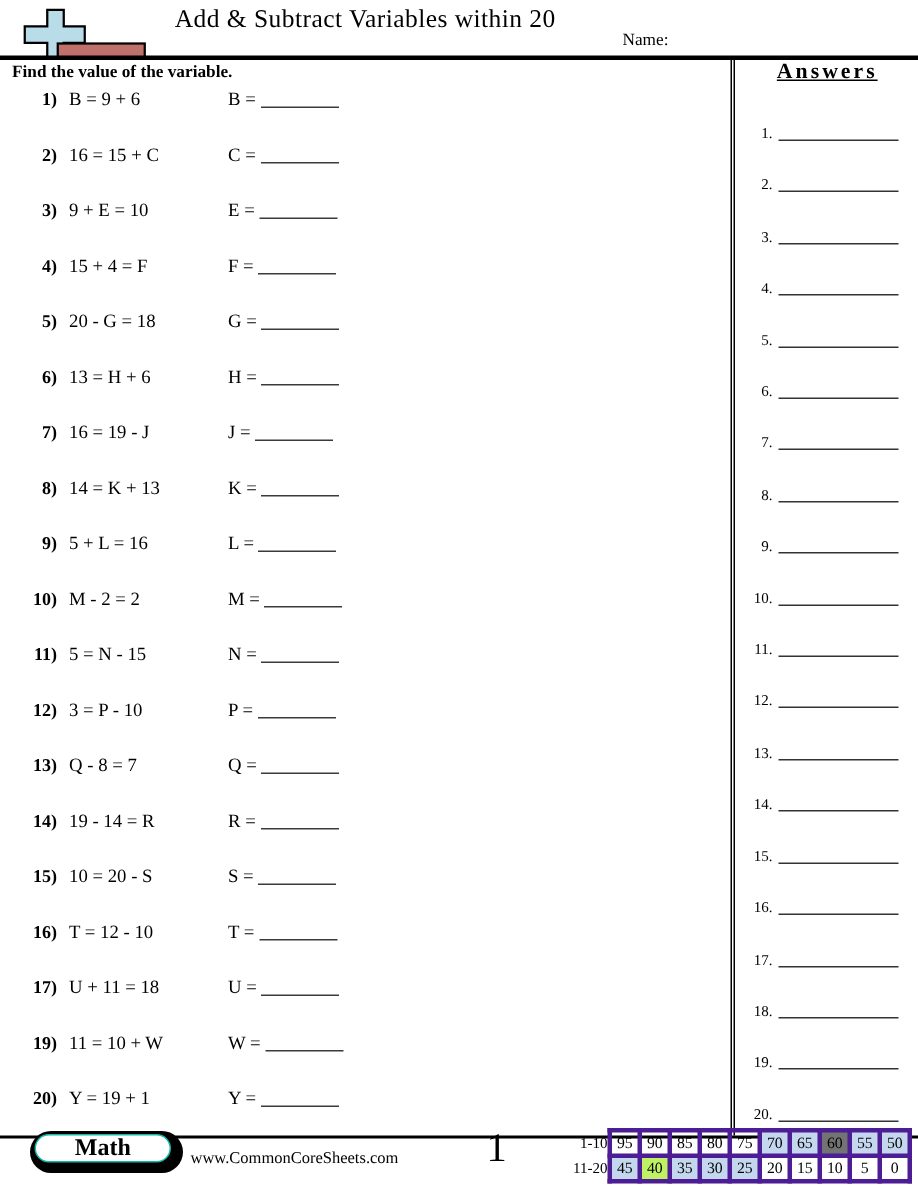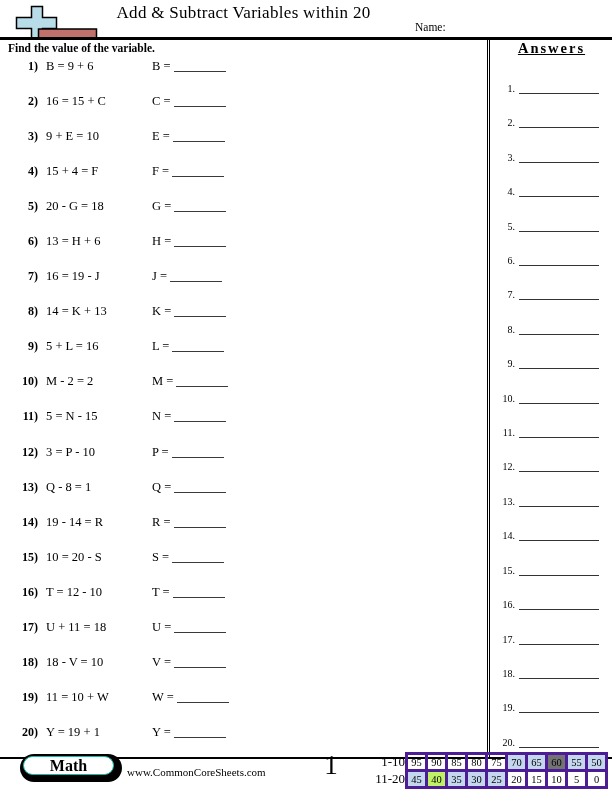--- a/index.html
+++ b/index.html
@@ -56,21 +56,21 @@
   .math-badge-inner {
     position:absolute; left:3px; top:2px; right:8px; bottom:7px;
     background:#fff; border:1px solid #14b8a6; border-radius:10px;
     text-align:center; font-weight:bold; font-size:16px; line-height:17px;
   }
   .website { position:absolute; left:127px; top:766px; font-size:11px;font-family:Liberation Serif, serif; }
   .page-num { position:absolute; left:300px; top:750px; width:62px;
               text-align:center; font-size:27px; font-weight:normal; }
   .grade-table { position:absolute; right:4px; top:752px; border-collapse:collapse; }
   .grade-table td { padding:0; }
-  .gt-label { border:none; padding-right:4px; font-size:13px; text-align:right;
+  .gt-label { border:none; padding-right:4px; font-size:10px; text-align:right;
               white-space:nowrap; }
   .gt-cell  { border:3px solid #4c1d95; width:17px; height:14px; text-align:center;
               font-size:10.5px; }
 </style>
 </head>
 <body>
 
 <div class="page">
 
   <svg class="icon-svg" width="90" height="37" viewBox="0 0 90 37">
@@ -162,21 +162,21 @@
 
   <div class="problem-row">
     <span class="p-num">12)</span>
     <span class="p-eq">3 = P - 10</span>
     <span class="p-var">P =</span>
     <span class="p-blank"></span>
   </div>
 
   <div class="problem-row">
     <span class="p-num">13)</span>
-    <span class="p-eq">Q - 8 = 1</span>
+    <span class="p-eq">Q - 8 = 7</span>
     <span class="p-var">Q =</span>
     <span class="p-blank"></span>
   </div>
 
   <div class="problem-row">
     <span class="p-num">14)</span>
     <span class="p-eq">19 - 14 = R</span>
     <span class="p-var">R =</span>
     <span class="p-blank"></span>
   </div>
@@ -195,26 +195,20 @@
     <span class="p-blank"></span>
   </div>
 
   <div class="problem-row">
     <span class="p-num">17)</span>
     <span class="p-eq">U + 11 = 18</span>
     <span class="p-var">U =</span>
     <span class="p-blank"></span>
   </div>
 
-  <div class="problem-row">
-    <span class="p-num">18)</span>
-    <span class="p-eq">18 - V = 10</span>
-    <span class="p-var">V =</span>
-    <span class="p-blank"></span>
-  </div>
 
   <div class="problem-row">
     <span class="p-num">19)</span>
     <span class="p-eq">11 = 10 + W</span>
     <span class="p-var">W =</span>
     <span class="p-blank"></span>
   </div>
 
   <div class="problem-row">
     <span class="p-num">20)</span>

